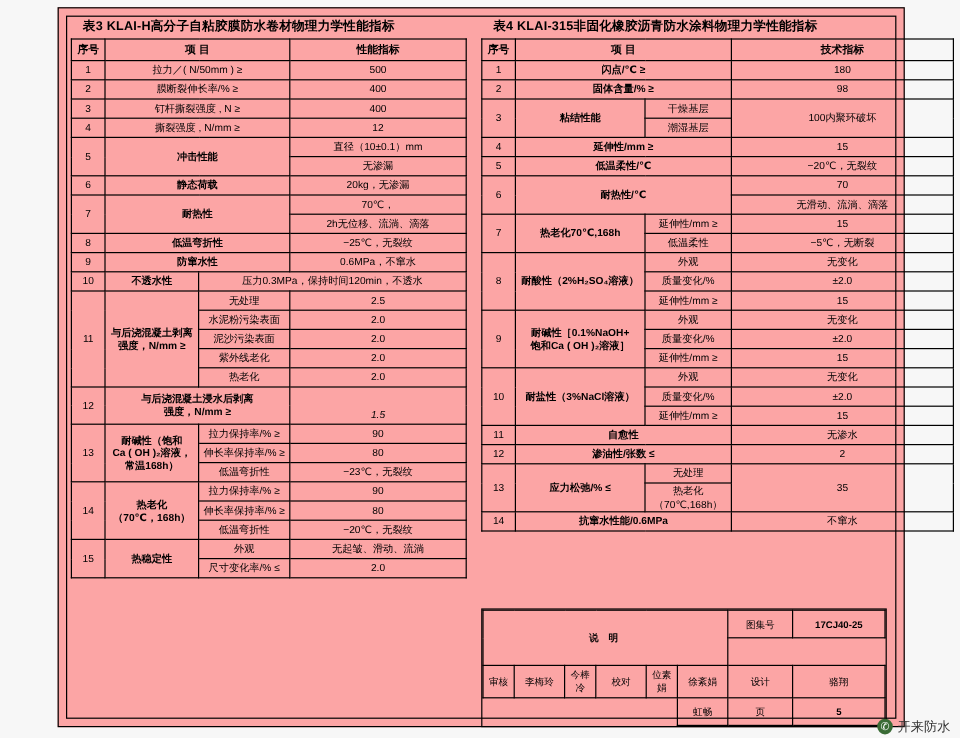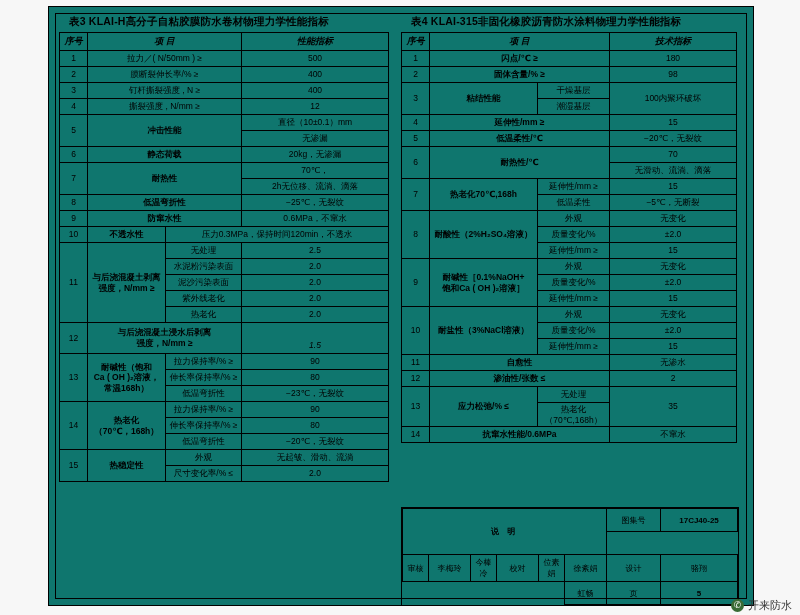--- a/index.html
+++ b/index.html
@@ -9,35 +9,35 @@
     font-family:"Liberation Sans","DejaVu Sans",sans-serif;
     color:#000;
     overflow:hidden;
   }
   .page{
     position:relative;width:800px;height:615px;
     background:#f7f7f7;
   }
   .sheet{
     position:absolute;left:48px;top:6px;width:706px;height:600px;
-    background:#0f766e;
+    background:#fca5a5;
     border:1px solid #000;
     box-sizing:border-box;
     padding-left:30px;
   }
   .inner-frame{
     position:absolute;left:6px;top:6px;right:6px;bottom:6px;
     border:1px solid #000;
     box-sizing:border-box;
   }
   .col{
     position:absolute;top:0;box-sizing:border-box;
   }
   .col-left{left:10px;top:8px;width:330px;}
-  .col-right{left:352px;top:8px;width:336px;}
+  .col-right{left:352px;top:8px;width:394px;}
 
   .tbl-title{
     font-size:10.5px;font-weight:bold;
     margin:0 0 3px 0;
     text-align:left;
     padding-left:10px;
     letter-spacing:0.2px;
   }
   table.t{
     border-collapse:collapse;
@@ -50,21 +50,20 @@
     padding:1px 2px;
     vertical-align:middle;
     line-height:1.25;
     text-align:center;
     height:13px;
   }
   table.t td.hd{
     font-weight:bold;
     font-size:9px;
     height:15px;
-    font-style:italic;
   }
   td.l{text-align:left;padding-left:4px;}
   .note{
     font-size:8px;
     margin-top:3px;
     line-height:1.3;
   }
   .bold{font-weight:bold;}
 
   

